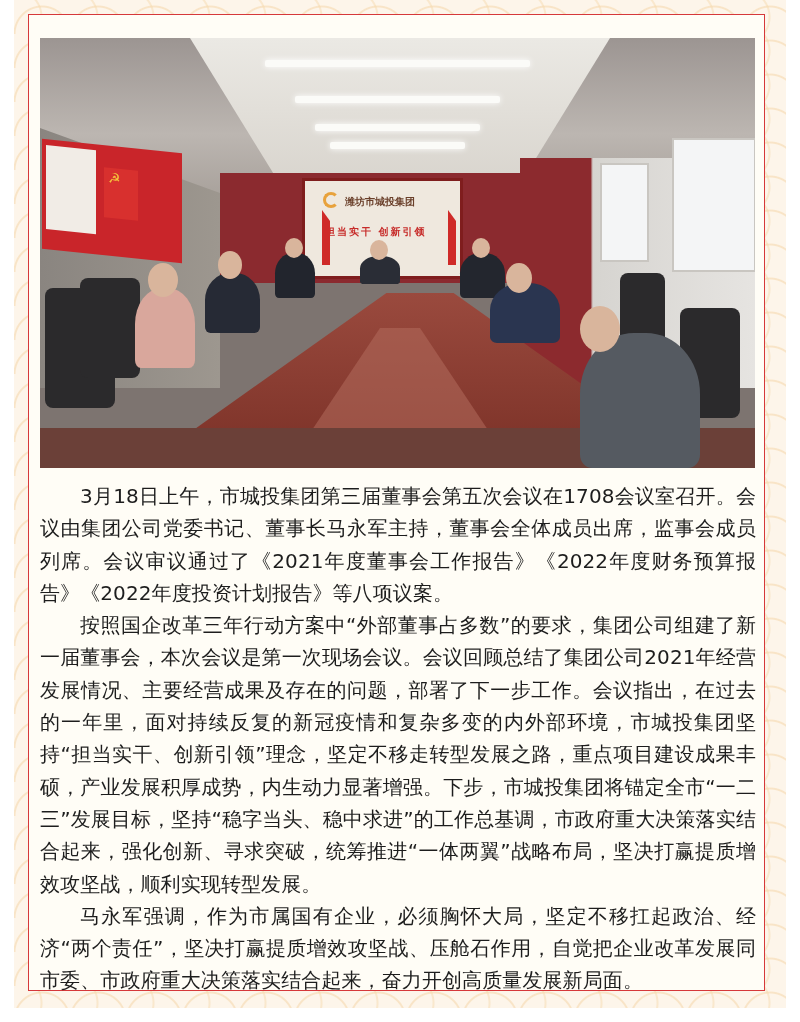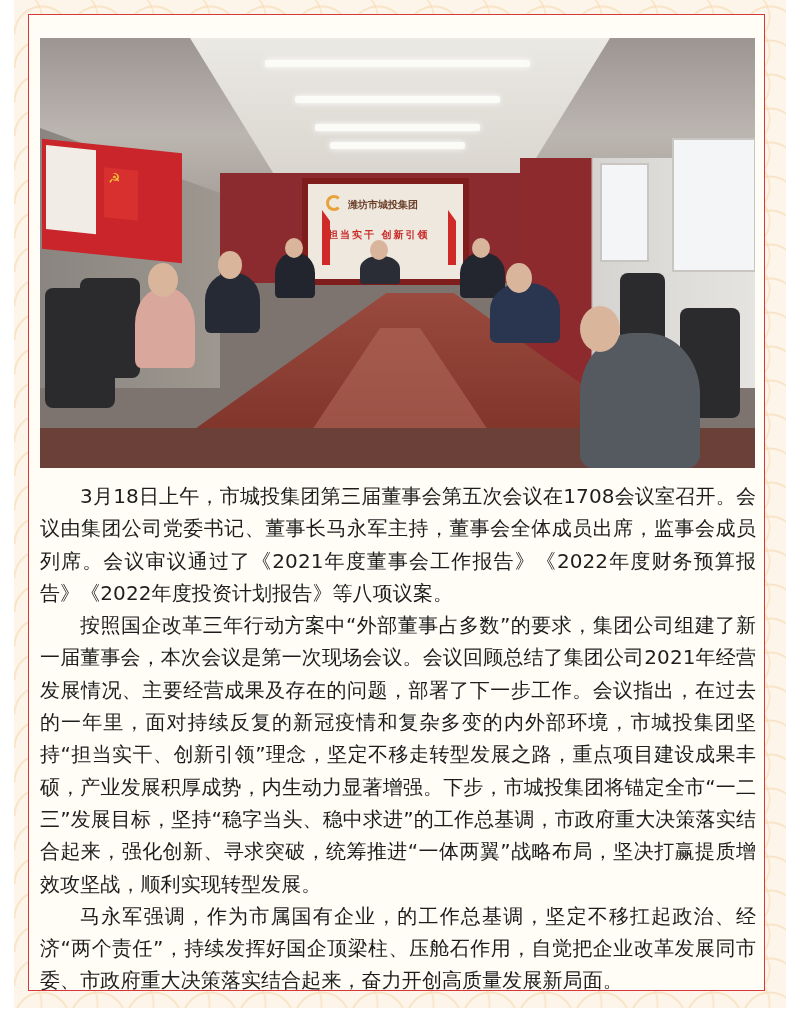--- a/index.html
+++ b/index.html
@@ -49,21 +49,21 @@
   }
   .party-board .paper { position: absolute; left: 4px; top: 6px; width: 50px; height: 84px; background: #f1ece6; }
   .party-board .flag { position: absolute; left: 62px; top: 22px; width: 34px; height: 50px; background: #d8302e; }
   .party-board .flag::after { content: "☭"; position: absolute; left: 4px; top: 2px; color: #f3c43b; font-size: 14px; }
   .back-wall {
     position: absolute; left: 180px; top: 135px; width: 300px; height: 110px;
     background: #8b2a2f;
   }
   .sign {
     position: absolute; left: 262px; top: 140px; width: 155px; height: 95px;
-    background: #efe8de; border: 6px solid #7f1d1d;
+    background: #efe8de; border: 3px solid #7f1d1d;
   }
   .sign .title { position: absolute; left: 40px; top: 14px; font-size: 10px; color: #6a3f2a; font-family: "DejaVu Serif", serif; font-weight: bold; }
   .sign .logo { position: absolute; left: 18px; top: 11px; width: 16px; height: 16px; border-radius: 50%; border: 3px solid #e8a23c; border-right-color: transparent; box-sizing: border-box; }
   .sign .slogan { position: absolute; left: 20px; top: 44px; font-size: 10px; color: #c72c2a; letter-spacing: 2px; font-family: "DejaVu Serif", serif; font-weight: bold; }
   .flagpole { position: absolute; width: 8px; height: 55px; background: #cf2a28; top: 172px; clip-path: polygon(0 0, 100% 20%, 100% 100%, 0 100%); }
   .wall-right {
     position: absolute; left: 480px; top: 120px; width: 235px; height: 230px;
     background: linear-gradient(90deg, #8c2a2e 0%, #8c2a2e 30%, #d6d4d0 31%, #e6e4e1 100%);
   }
   .window { position: absolute; background: #f4f5f6; border: 2px solid #c9c6c1; }
@@ -142,14 +142,14 @@
   <div class="head" style="left:432px;top:200px;width:18px;height:20px;"></div>
   <div class="person" style="left:450px;top:245px;width:70px;height:60px;background:#2a3550;"></div>
   <div class="head" style="left:466px;top:225px;width:26px;height:30px;"></div>
   <div class="person" style="left:540px;top:295px;width:120px;height:135px;background:#555a61;"></div>
   <div class="head" style="left:540px;top:268px;width:40px;height:46px;"></div>
 </div>
 
 <div class="article">
   <p>3月18日上午，市城投集团第三届董事会第五次会议在1708会议室召开。会议由集团公司党委书记、董事长马永军主持，董事会全体成员出席，监事会成员列席。会议审议通过了《2021年度董事会工作报告》《2022年度财务预算报告》《2022年度投资计划报告》等八项议案。</p>
   <p>按照国企改革三年行动方案中“外部董事占多数”的要求，集团公司组建了新一届董事会，本次会议是第一次现场会议。会议回顾总结了集团公司2021年经营发展情况、主要经营成果及存在的问题，部署了下一步工作。会议指出，在过去的一年里，面对持续反复的新冠疫情和复杂多变的内外部环境，市城投集团坚持“担当实干、创新引领”理念，坚定不移走转型发展之路，重点项目建设成果丰硕，产业发展积厚成势，内生动力显著增强。下步，市城投集团将锚定全市“一二三”发展目标，坚持“稳字当头、稳中求进”的工作总基调，市政府重大决策落实结合起来，强化创新、寻求突破，统筹推进“一体两翼”战略布局，坚决打赢提质增效攻坚战，顺利实现转型发展。</p>
-  <p>马永军强调，作为市属国有企业，的工作总基调，坚定不移扛起政治、经济“两个责任”，持续发挥好国企顶梁柱、压舱石作用，自觉把企业改革发展同市委、市政府重大决策落实结合起来，奋力开创高质量发展新局面。</p>
+  <p>马永军强调，作为市属国有企业，必须胸怀大局，坚定不移扛起政治、经济“两个责任”，坚决打赢提质增效攻坚战、压舱石作用，自觉把企业改革发展同市委、市政府重大决策落实结合起来，奋力开创高质量发展新局面。</p>
 </div>
 
 </body></html>

